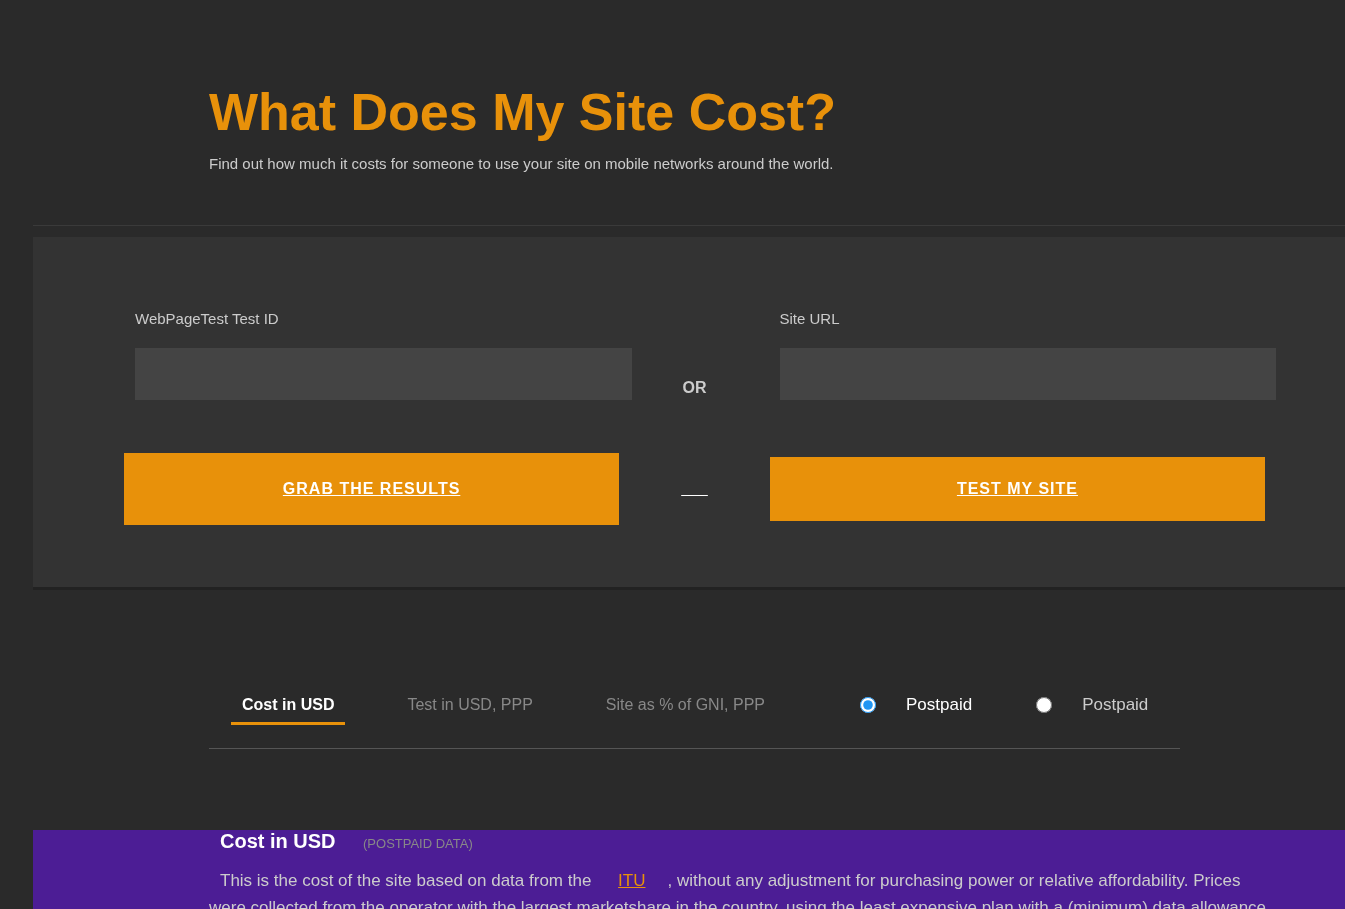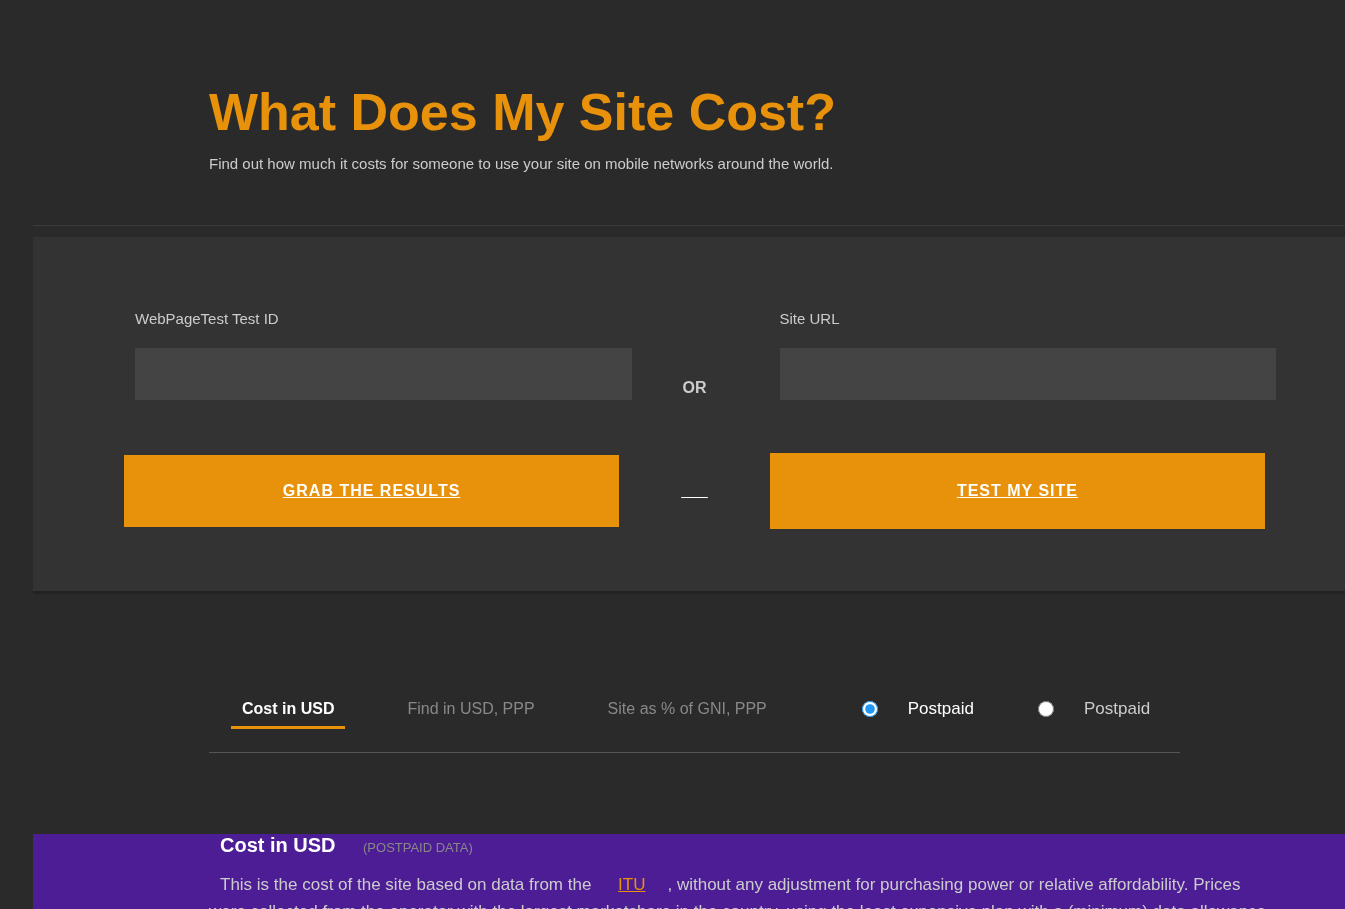--- a/index.html
+++ b/index.html
@@ -104,21 +104,21 @@
       text-transform: uppercase;
     }
 
     .btn-test {
       background-color: #e8910a;
       border: none;
       color: #ffffff;
       cursor: pointer;
       font-size: 16px;
       font-weight: bold;
-      height: 76px;
+      height: 64px;
       letter-spacing: 1px;
       flex: 1;
       text-transform: uppercase;
     }
 
     .btn-spacer {
       flex-shrink: 0;
       padding: 0 40px;
       height: 72px;
       display: flex;
@@ -275,21 +275,21 @@
 </div>
 
 <div class="content-section">
 
   <div class="tabs-section">
     <div class="tabs-left">
       <div class="tab-item active">
         <span>Cost in USD</span>
       </div>
       <div class="tab-item">
-        <span>Find in USD, PPP</span>
+        <span>Test in USD, PPP</span>
       </div>
       <div class="tab-item">
         <span>Site as % of GNI, PPP</span>
       </div>
     </div>
     <div class="tabs-right">
       <div class="radio-group">
         <input type="radio" class="radio-input" name="payment-type" checked="" style="">
         <label class="radio-label active">Postpaid</label>
       </div>

